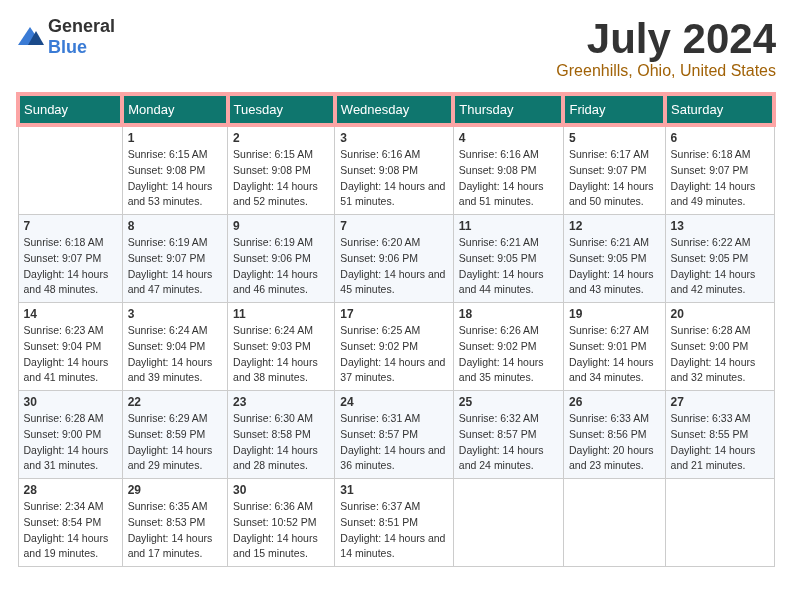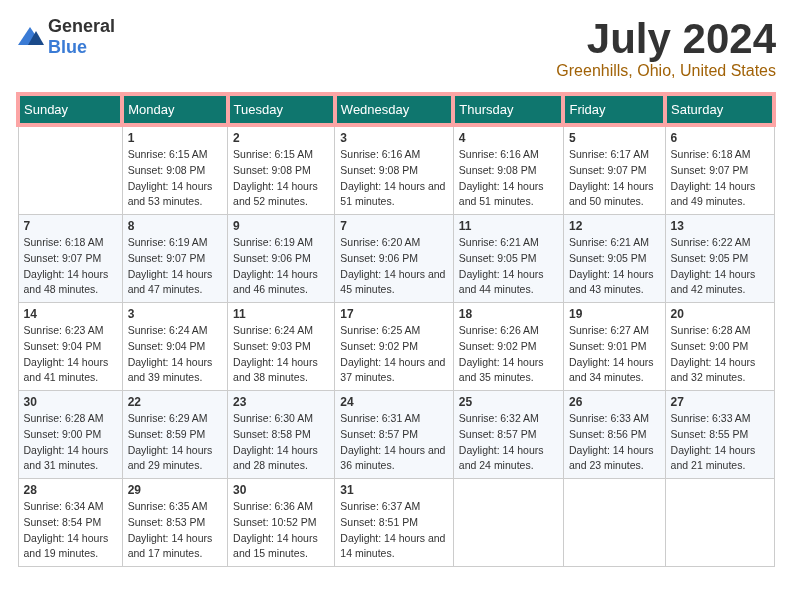--- a/index.html
+++ b/index.html
@@ -327,37 +327,37 @@
             <div>Sunrise: 6:32 AM</div>
             <div>Sunset: 8:57 PM</div>
             <div>Daylight: 14 hours and 24 minutes.</div>
           </div>
         </td>
         <td>
           <div class="day-number">26</div>
           <div class="day-info">
             <div>Sunrise: 6:33 AM</div>
             <div>Sunset: 8:56 PM</div>
-            <div>Daylight: 14 hours and 23 minutes.</div>
+            <div>Daylight: 20 hours and 23 minutes.</div>
           </div>
         </td>
         <td>
           <div class="day-number">27</div>
           <div class="day-info">
             <div>Sunrise: 6:33 AM</div>
             <div>Sunset: 8:55 PM</div>
             <div>Daylight: 14 hours and 21 minutes.</div>
           </div>
         </td>
       </tr>
       <tr>
         <td>
           <div class="day-number">28</div>
           <div class="day-info">
-            <div>Sunrise: 6:34 AM</div>
+            <div>Sunrise: 2:34 AM</div>
             <div>Sunset: 8:54 PM</div>
             <div>Daylight: 14 hours and 19 minutes.</div>
           </div>
         </td>
         <td>
           <div class="day-number">29</div>
           <div class="day-info">
             <div>Sunrise: 6:35 AM</div>
             <div>Sunset: 8:53 PM</div>
             <div>Daylight: 14 hours and 17 minutes.</div>

